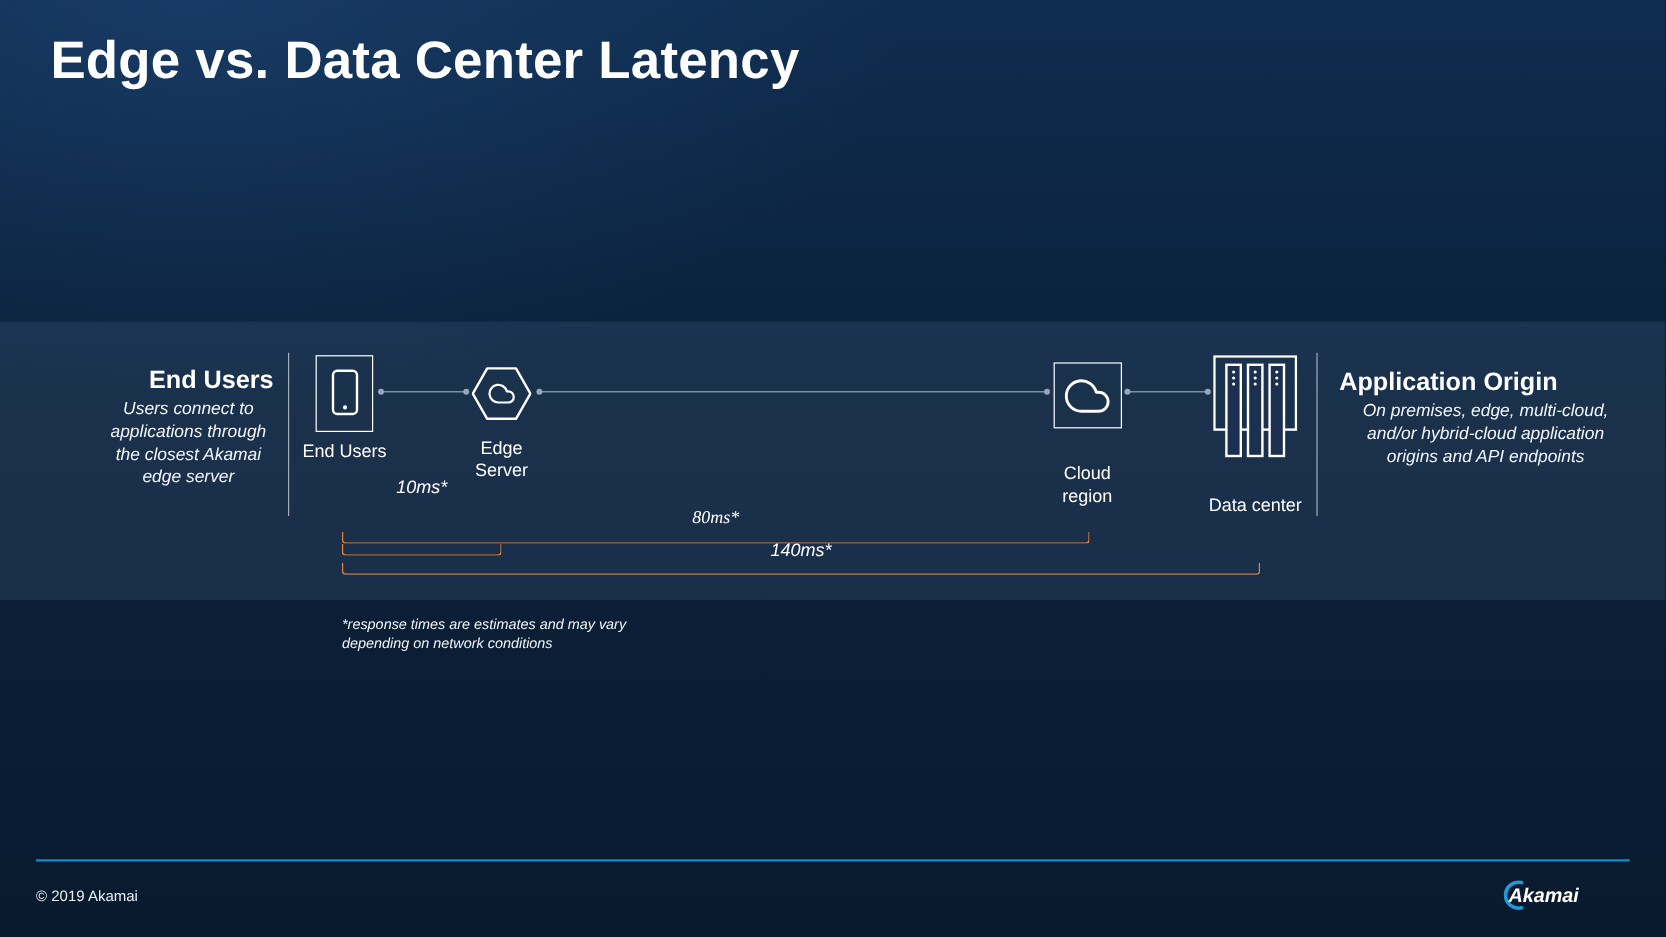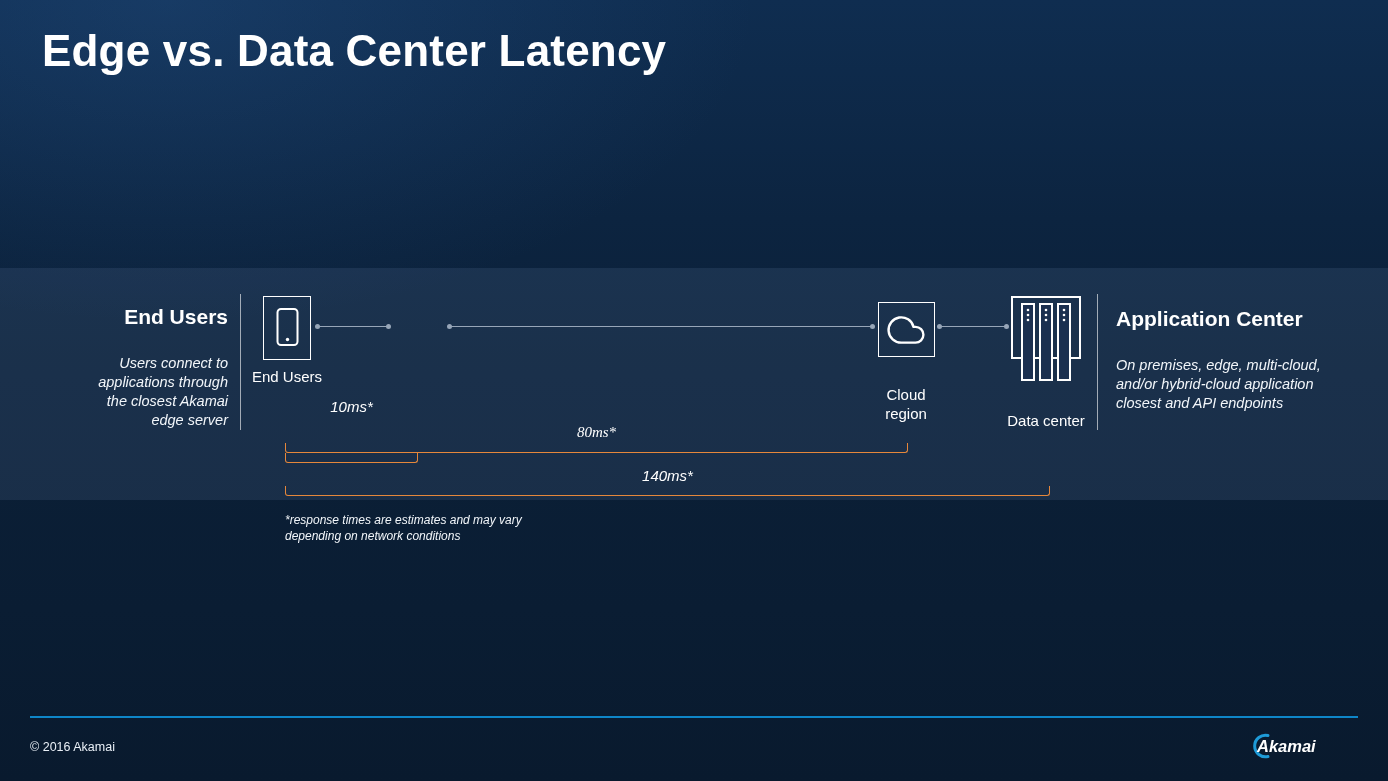--- a/index.html
+++ b/index.html
@@ -18,21 +18,21 @@
     background:rgba(118,150,192,0.14);
   }
   .title{
     position:absolute;left:42px;top:26px;margin:0;
     font-size:44px;font-weight:700;letter-spacing:0.2px;color:#ffffff;
   }
   
   .left-panel{position:absolute;left:86px;top:305px;width:142px;text-align:right;}
   .right-panel{position:absolute;left:1116px;top:307px;width:244px;text-align:left;}
   .panel-heading{font-size:21px;font-weight:700;color:#ffffff;}
-  .panel-desc{margin-top:25px;font-size:14.5px;font-style:italic;line-height:1.32;color:#f2f6fa;}
+  .panel-desc{margin-top:3px;font-size:14.5px;font-style:italic;line-height:1.32;color:#f2f6fa;text-align:center;}
   
   .vrule{position:absolute;top:294px;height:136px;width:1px;background:rgba(255,255,255,0.6);}
   .vrule-left{left:240px;}
   .vrule-right{left:1097px;}
   
   .node{position:absolute;width:120px;display:flex;flex-direction:column;align-items:center;}
   .node-endusers{left:227px;top:296px;}
   .node-edge{left:358px;top:303px;}
   .node-cloud{left:846px;top:302px;}
   .node-dc{left:986px;top:296px;}
@@ -51,21 +51,21 @@
   }
   .connector::before{left:-1px;}
   .connector::after{right:-1px;}
   .c1{left:316px;width:74px;}
   .c2{left:448px;width:426px;}
   .c3{left:938px;width:70px;}
   
   .lat{position:absolute;display:flex;flex-direction:column;}
   .lat-1{left:285px;top:398px;width:133px;gap:36px;}
   .lat-2{left:285px;top:424px;width:623px;font-family:Liberation Serif, serif;}
-  .lat-3{left:285px;top:467px;width:765px;}
+  .lat-3{left:285px;top:450px;width:765px;}
   .lat-label{font-size:15px;font-style:italic;color:#ffffff;text-align:center;margin-bottom:2px;}
   .lat-brace{
     height:9px;
     border-left:1.5px solid #e5873b;
     border-right:1.5px solid #e5873b;
     border-bottom:1.5px solid #e5873b;
     border-radius:0 0 3px 3px;
   }
   .footnote{
     position:absolute;left:285px;top:513px;
@@ -97,20 +97,31 @@
       <svg width="45" height="61" viewBox="0 0 45 61" aria-hidden="true">
         <rect x="12.5" y="11" width="20" height="36" rx="3.5" fill="none" stroke="#ffffff" stroke-width="2"></rect>
         <circle cx="22.5" cy="41.5" r="1.7" fill="#ffffff"></circle>
       </svg>
     </div>
     <div class="node-label">End Users</div>
   </div>
 
   <div class="connector c1"></div>
 
+  <div class="node node-edge">
+    <div>
+      <svg width="50" height="50" viewBox="0 0 50 50" aria-hidden="true">
+        <polygon points="13,4 37,4 49,25 37,46 13,46 1,25" fill="none" stroke="#ffffff" stroke-width="2" stroke-linejoin="round"></polygon>
+        <g transform="translate(14,14) scale(0.92)">
+          <path d="M18 10h-1.26A8 8 0 1 0 9 20h9a5 5 0 0 0 0-10z" fill="none" stroke="#ffffff" stroke-width="2" stroke-linejoin="round"></path>
+        </g>
+      </svg>
+    </div>
+    <div class="node-label">Edge Server</div>
+  </div>
 
   <div class="connector c2"></div>
 
   <div class="node node-cloud">
     <div class="icon-box cloud-box">
       <svg width="40" height="38" viewBox="0 0 24 24" aria-hidden="true">
         <path d="M18 10h-1.26A8 8 0 1 0 9 20h9a5 5 0 0 0 0-10z" fill="none" stroke="#ffffff" stroke-width="1.5" stroke-linejoin="round"></path>
       </svg>
     </div>
     <div class="node-label">Cloud region</div>
@@ -139,42 +150,42 @@
             <circle cx="53" cy="24" r="1.3"></circle>
         </g>
       </svg>
     </div>
     <div class="node-label">Data center</div>
   </div>
 
   <div class="vrule vrule-right"></div>
 
   <div class="right-panel">
-    <div class="panel-heading">Application Center</div>
-    <div class="panel-desc">On premises, edge, multi-cloud, and/or hybrid-cloud application closest and API endpoints</div>
+    <div class="panel-heading">Application Origin</div>
+    <div class="panel-desc">On premises, edge, multi-cloud, and/or hybrid-cloud application origins and API endpoints</div>
   </div>
 
   <div class="lat lat-1">
     <div class="lat-label">10ms*</div>
     <div class="lat-brace"></div>
   </div>
   <div class="lat lat-2">
     <div class="lat-label">80ms*</div>
     <div class="lat-brace"></div>
   </div>
   <div class="lat lat-3">
     <div class="lat-label">140ms*</div>
     <div class="lat-brace"></div>
   </div>
 
   <div class="footnote">*response times are estimates and may vary
 depending on network conditions</div>
 
   <div class="footer-rule"></div>
-  <div class="copyright">© 2016 Akamai</div>
+  <div class="copyright">© 2019 Akamai</div>
   <div class="logo">
     <svg width="100" height="30" viewBox="0 0 100 30" aria-hidden="true">
       <path d="M22 4.5 A 10.8 10.8 0 1 0 22 25.5" fill="none" stroke="#1e9bd8" stroke-width="3" stroke-linecap="round"></path>
       <text x="11" y="21" font-family="Liberation Sans, sans-serif" font-size="16.5" font-style="italic" font-weight="bold" fill="#ffffff">Akamai</text>
     </svg>
   </div>
 
 </div>
 
 </body></html>

